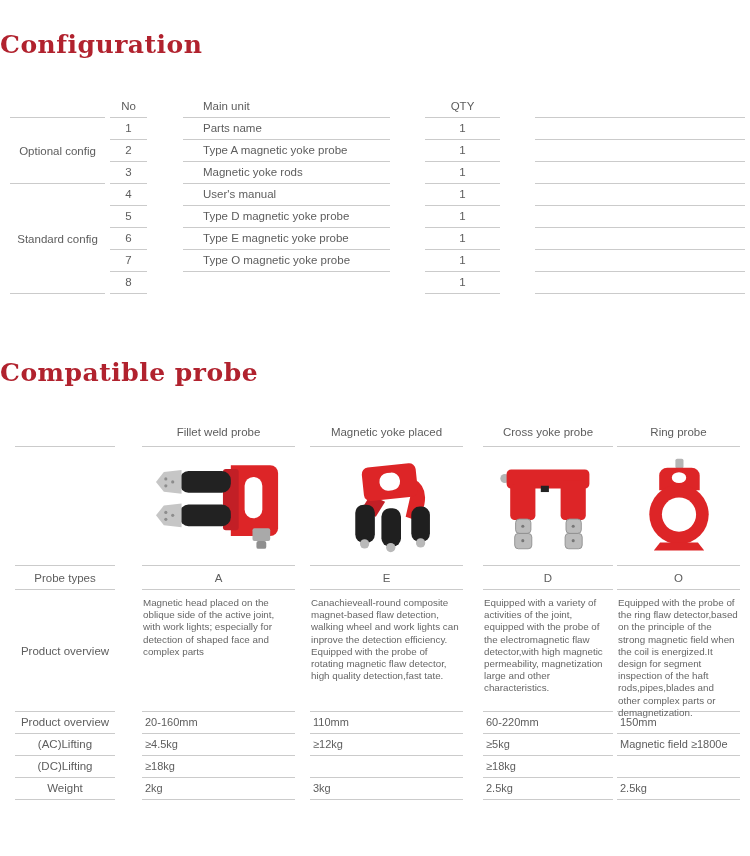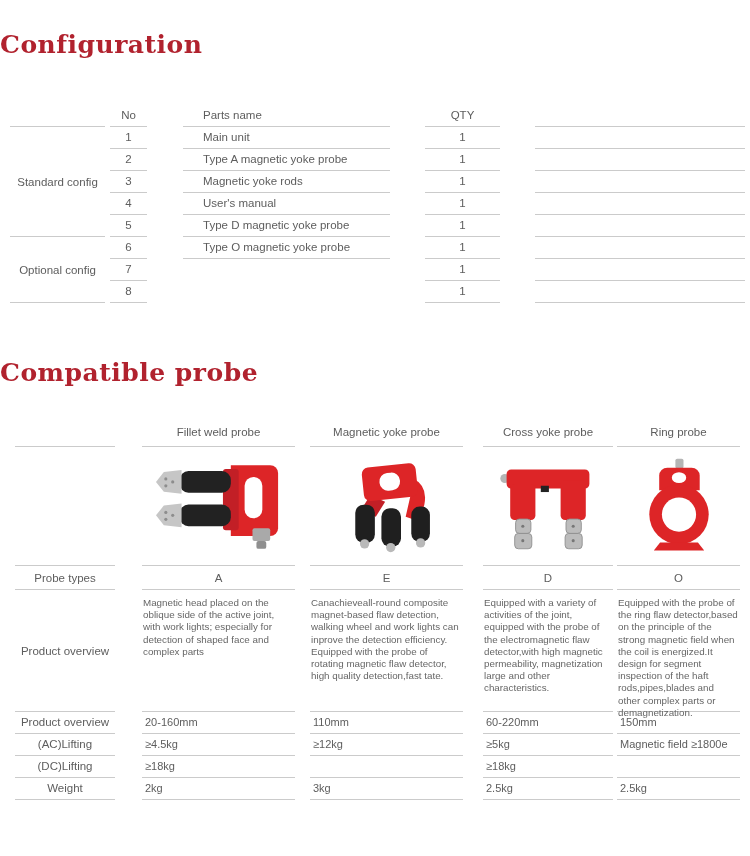--- a/index.html
+++ b/index.html
@@ -12,21 +12,21 @@
   .title {
     position:absolute; left:0; width:100%; text-align:left;
     font-family:"DejaVu Serif","Liberation Serif",serif;
     font-weight:bold; font-size:25px; color:#b1222e; letter-spacing:0.5px;
   }
   #config-title { top:30px; }
   #probe-title  { top:358px; }
 
   
   .ctable { position:absolute; top:95px; left:0; width:750px; }
-  .ccol { position:absolute; top:10px; }
+  .ccol { position:absolute; top:1px; }
   .col-group { left:10px;  width:95px; }
   .col-no    { left:110px; width:37px; }
   .col-parts { left:183px; width:207px; }
   .col-qty   { left:425px; width:75px; }
   .col-extra { left:535px; width:210px; }
   .ccell {
     height:22px; line-height:21px; font-size:11.5px;
     border-bottom:1px solid #cbcbcb; white-space:nowrap;
   }
   .center { text-align:center; }
@@ -72,43 +72,44 @@
 <body>
 
 <div class="page">
 
   <div class="title" id="config-title">Configuration</div>
 
   <div class="ctable">
 
     <div class="ccol col-group">
       <div class="ccell"></div>
+      <div class="gcell" style="height:66px">Optional config</div>
       <div class="gcell" style="height:110px">Standard config</div>
-      <div class="gcell" style="height:66px">Optional config</div>
     </div>
 
     <div class="ccol col-no">
       <div class="ccell center">No</div>
       <div class="ccell center">1</div>
       <div class="ccell center">2</div>
       <div class="ccell center">3</div>
       <div class="ccell center">4</div>
       <div class="ccell center">5</div>
       <div class="ccell center">6</div>
       <div class="ccell center">7</div>
       <div class="ccell center">8</div>
     </div>
 
     <div class="ccol col-parts">
+      <div class="ccell left">Main unit</div>
       <div class="ccell left">Parts name</div>
-      <div class="ccell left">Main unit</div>
       <div class="ccell left">Type A magnetic yoke probe</div>
       <div class="ccell left">Magnetic yoke rods</div>
       <div class="ccell left">User's manual</div>
       <div class="ccell left">Type D magnetic yoke probe</div>
+      <div class="ccell left">Type E magnetic yoke probe</div>
       <div class="ccell left">Type O magnetic yoke probe</div>
     </div>
 
     <div class="ccol col-qty">
       <div class="ccell center">QTY</div>
       <div class="ccell center">1</div>
       <div class="ccell center">1</div>
       <div class="ccell center">1</div>
       <div class="ccell center">1</div>
       <div class="ccell center">1</div>
@@ -172,21 +173,21 @@
       <div class="pover">Magnetic head placed on the oblique side of the active joint, with work lights; especially for detection of shaped face and complex parts</div>
       <div class="pspecs">
         <div class="pspec">20-160mm</div>
         <div class="pspec">≥4.5kg</div>
         <div class="pspec">≥18kg</div>
         <div class="pspec">2kg</div>
       </div>
     </div>
 
     <div class="pcol p-c2">
-      <div class="phead">Magnetic yoke probe</div>
+      <div class="phead">Magnetic yoke placed</div>
       <div class="pimg">
         <svg viewBox="0 0 120 100" width="112" height="95">
           <path d="M88 20 q16 8 12 28 l-5 18 -15 -5 5 -22 z" fill="#dd2527"></path>
           <path d="M42 38 l-10 16 16 7 10 -16 z" fill="#c21f26"></path>
           <g transform="rotate(-6 62 24)">
             <rect x="34" y="6" width="58" height="36" rx="7" fill="#dd2527"></rect>
             <rect x="52" y="14" width="22" height="19" rx="9" fill="#ffffff"></rect>
           </g>
           <rect x="26" y="48" width="21" height="41" rx="9" fill="#1f1f1f"></rect>
           <rect x="54" y="52" width="21" height="41" rx="9" fill="#1f1f1f"></rect>

